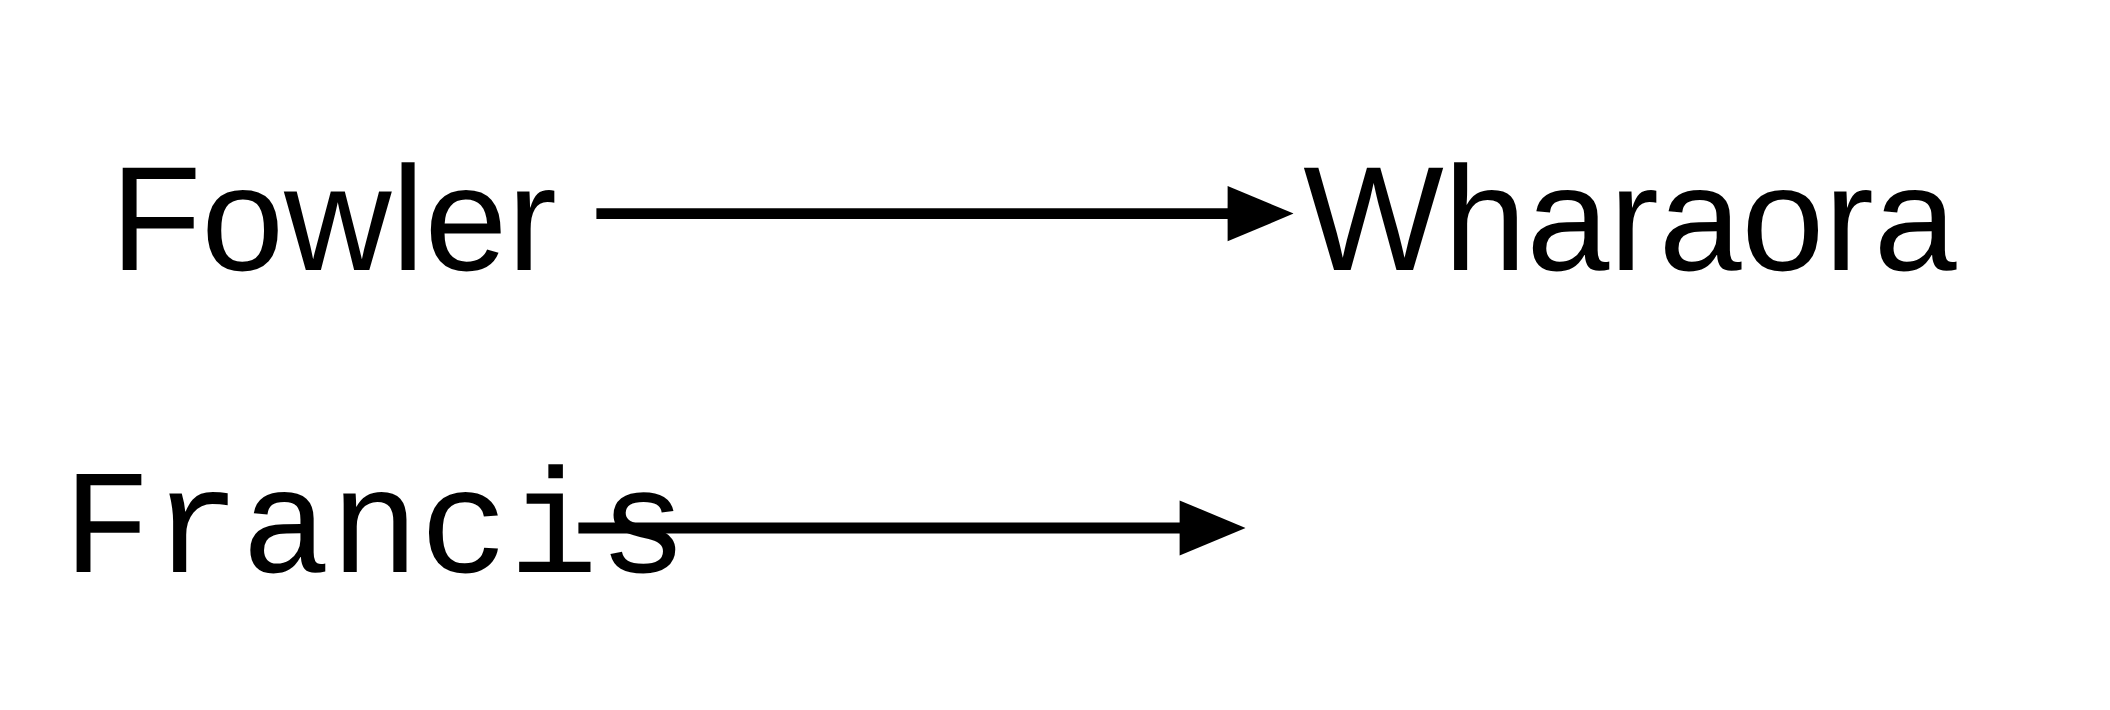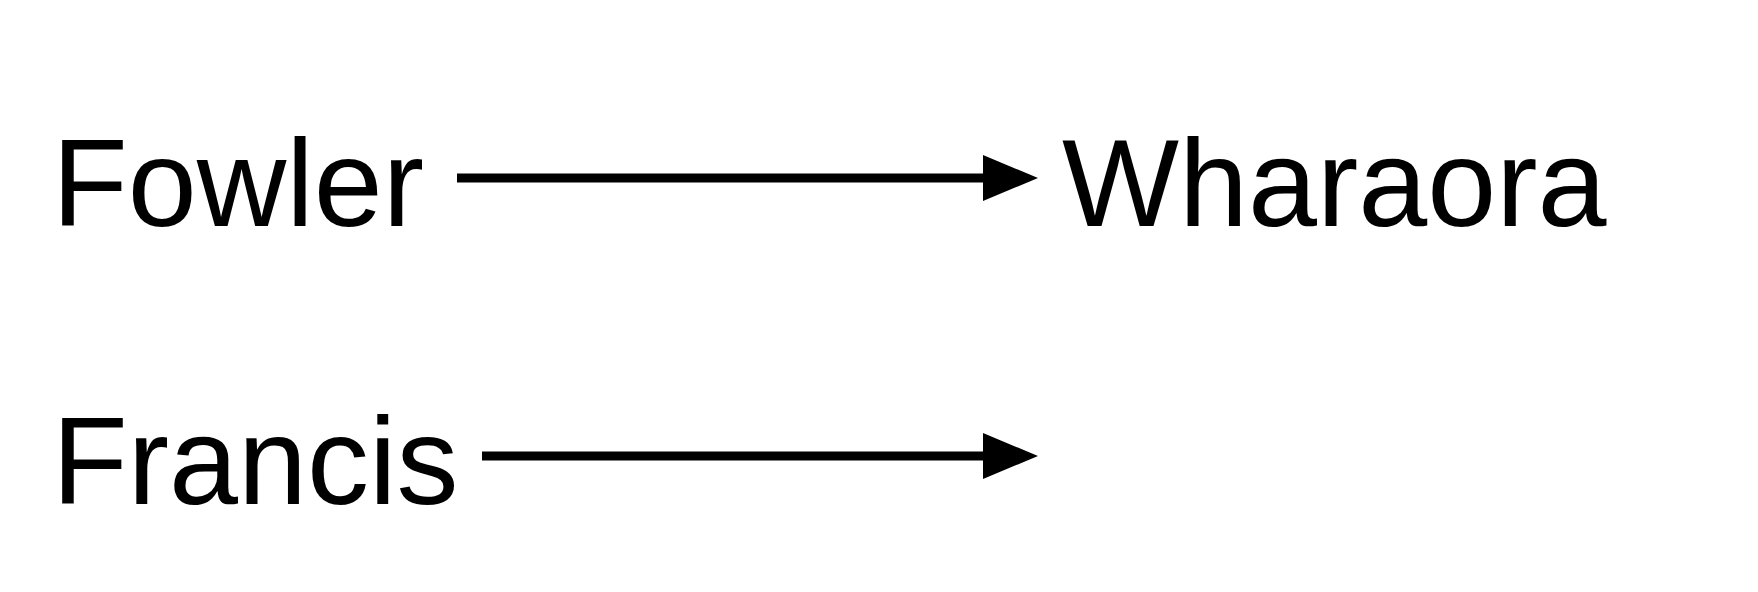--- a/index.html
+++ b/index.html
@@ -18,34 +18,34 @@
   }
   .row {
     position: absolute;
     left: 52px;
     right: 0;
     height: 200px;
     display: flex;
     align-items: center;
   }
   .row-0 { top: 78px; }
-  .row-1 { top: 356px; }
+  .row-1 { top: 340px; font-family: Liberation Mono, monospace; }
   .label {
     font-size: 124px;
     line-height: 1;
     white-space: nowrap;
     color: #000000;
     position: relative;
     top: 5px; 
   }
   .from-label { flex: 0 0 auto; }
-  .row-0 .from-label { width: 403px; }
+  .row-0 .from-label { width: 403px; margin-left: 40px; }
   .row-1 .from-label { width: 428px; }
   .arrow { flex: 0 0 auto; display: block; }
-  .to-label { margin-left: 24px; }
+  .to-label { margin-left: 8px; }
 </style>
 </head>
 <body>
 
 <div class="canvas">
 
   <div class="row row-0">
     <span class="label from-label">Fowler</span>
     <svg class="arrow" width="583" height="48" viewBox="0 0 583 48">
       <line x1="2" y1="24" x2="532" y2="24" stroke="#000000" stroke-width="9"></line>

